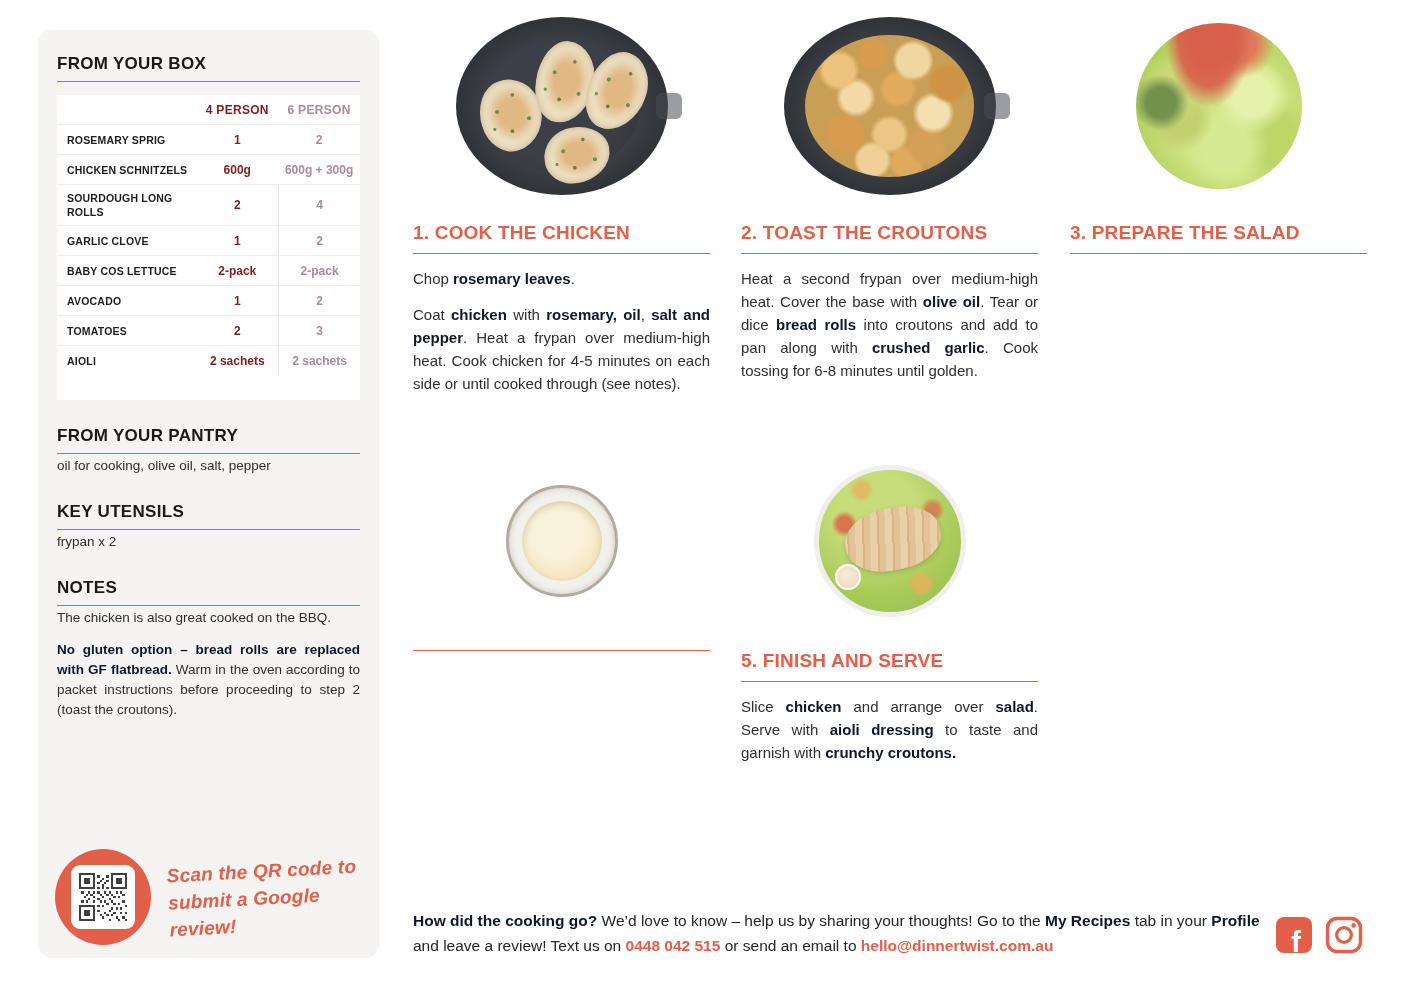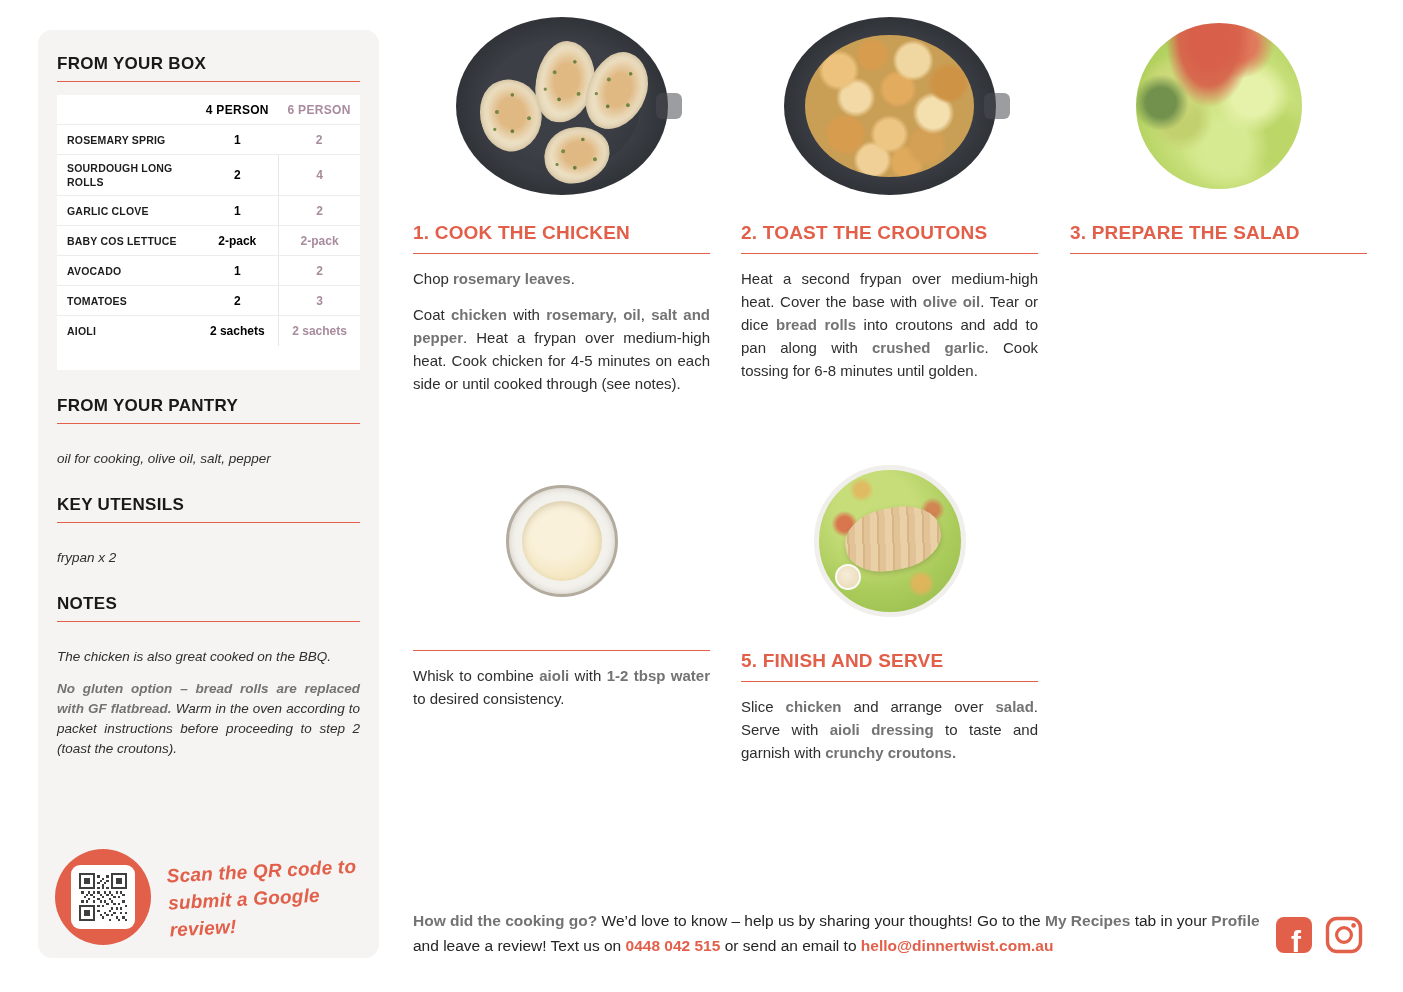--- a/index.html
+++ b/index.html
@@ -4,33 +4,33 @@
 <style>
   * { margin:0; padding:0; box-sizing:border-box; }
   body { background:#fff; font-family:"Liberation Sans", sans-serif; }
   .canvas { position:relative; width:1403px; height:992px; background:#fff; overflow:hidden; color:#2e2e2e; }
 
   
   .sidebar { position:absolute; left:38px; top:30px; width:341px; height:928px;
     background:#f5f4f3; border-radius:14px; padding:24px 19px 0 19px; }
   .side-h { font-size:17px; font-weight:bold; color:#191919; letter-spacing:.3px; }
   .accent-rule { border:none; border-top:1.6px solid #e2604a; margin-top:7px; }
-  .side-text { font-size:13.5px; line-height:20px; color:#2e2e2e; margin-top:25px;font-style:italic; }
+  .side-text { font-size:13.5px; line-height:20px; color:#2e2e2e; margin-top:2px; }
   .side-text.justify { text-align:justify; }
   .side-section { margin-top:26px; }
   .side-text p + p { margin-top:12px; }
-  b { color:#737373; }
+  b { color:#0f172a; }
 
   
   .box-table { background:#fff; margin-top:13px; padding-bottom:24px; }
   .trow { display:flex; align-items:center; border-bottom:1px solid #ececec; min-height:30px; }
   .trow:last-child { border-bottom:none; }
   .trow .cname { flex:0 0 46%; padding:6px 4px 6px 10px; font-size:10.5px; font-weight:bold;
     color:#1c1c1c; letter-spacing:.2px; text-transform:uppercase; line-height:14px; }
-  .trow .cval { flex:0 0 27%; text-align:center; font-size:12px; font-weight:bold; color:#000000;
+  .trow .cval { flex:0 0 27%; text-align:center; font-size:12px; font-weight:bold; color:#7f1d1d;
     align-self:stretch; display:flex; align-items:center; justify-content:center; padding:6px 2px; }
   .trow .c6 { color:#a88b9d; }
   .trow .vline { border-left:1px solid #e7e7e7; }
   .thead .cval { font-size:12px; letter-spacing:.3px; }
 
   
   .qr-block { position:absolute; left:17px; bottom:13px; display:flex; align-items:center; gap:17px; }
   .qr-circle { width:96px; height:96px; border-radius:50%; background:#e2604a;
     display:flex; align-items:center; justify-content:center; flex:0 0 auto; }
   .qr-card { width:64px; height:64px; background:#fff; border-radius:9px;
@@ -142,20 +142,25 @@
         <div class="cname"></div>
         <div class="cval">4 PERSON</div>
         <div class="cval c6">6 PERSON</div>
       </div>
       <div class="trow">
         <div class="cname">ROSEMARY SPRIG</div>
         <div class="cval">1</div>
         <div class="cval c6">2</div>
       </div>
       <div class="trow">
+        <div class="cname">CHICKEN SCHNITZELS</div>
+        <div class="cval">600g</div>
+        <div class="cval c6">600g + 300g</div>
+      </div>
+      <div class="trow">
         <div class="cname">SOURDOUGH LONG ROLLS</div>
         <div class="cval">2</div>
         <div class="cval c6 vline">4</div>
       </div>
       <div class="trow">
         <div class="cname">GARLIC CLOVE</div>
         <div class="cval">1</div>
         <div class="cval c6 vline">2</div>
       </div>
       <div class="trow">
@@ -268,21 +273,20 @@
     <hr class="accent-rule">
   </section>
 
   <section class="step row2" style="left:413px; top:448px;">
     <div class="photo">
       <div class="bowl">
         <div class="bowl-inner"></div>
       </div>
     </div>
     <hr class="accent-rule">
-    <p>Whisk to combine <b>aioli</b> with <b>1-2 tbsp water</b> to desired consistency.</p>
   </section>
 
   <section class="step row2" style="left:741px; top:448px;">
     <div class="photo">
       <div class="plate">
         <div class="chicken-strips"></div>
         <div class="mini-bowl"></div>
       </div>
     </div>
     <h3>5. FINISH AND SERVE</h3>

